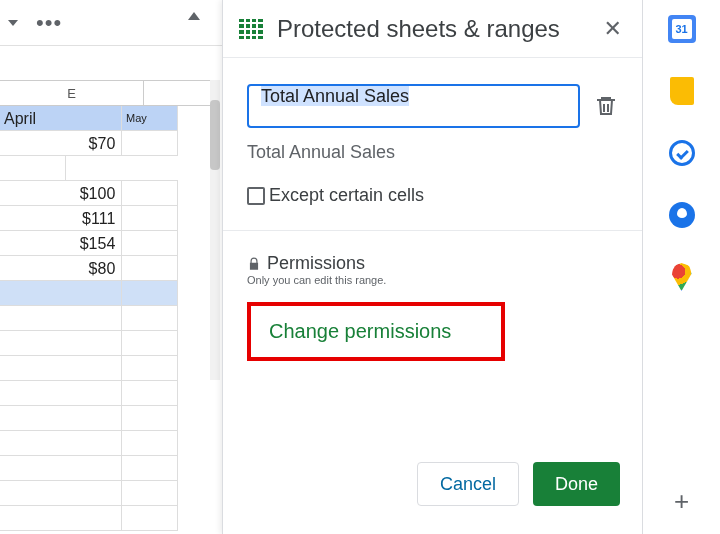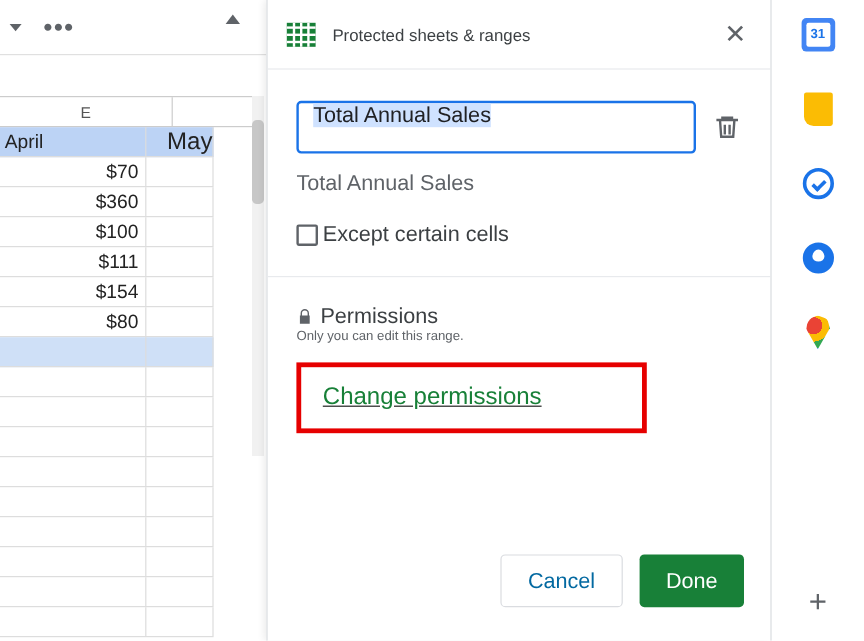--- a/index.html
+++ b/index.html
@@ -26,41 +26,41 @@
 .row.hlabel .c1 { text-align: left; padding-left: 4px; }
 .row.selbg { background: #cfe0f7 !important; }
 .headerrow { background: #bcd3f5; }
 
 .panel { position: absolute; left: 222px; top: 0; width: 420px; height: 534px; background: #fff; border-left: 1px solid #dadce0; box-shadow: -2px 0 6px rgba(0,0,0,0.08); }
 .panel-h { height: 58px; display: flex; align-items: center; padding: 0 16px; border-bottom: 1px solid #e8eaed; }
 .sheets-ic { width: 24px; height: 20px; background: #188038; position: relative; margin-right: 14px; }
 .sheets-ic::before, .sheets-ic::after { content: ""; position: absolute; background: #fff; }
 .sheets-ic::before { left: 11px; top: 0; width: 2px; height: 20px; box-shadow: -6px 0 #fff, 6px 0 #fff; }
 .sheets-ic::after { left: 0; top: 9px; width: 24px; height: 2px; box-shadow: 0 -6px #fff, 0 6px #fff; }
-.panel-title { font-size: 14px; color: #3c4043; flex: 1; }
+.panel-title { font-size: 24px; color: #3c4043; flex: 1; }
 .close-x { font-size: 22px; color: #5f6368; cursor: pointer; padding: 4px; }
 
 .panel-body { padding: 26px 24px 0; }
 .input-row { display: flex; align-items: center; gap: 14px; }
 .desc-input { flex: 1; border: 2px solid #1a73e8; border-radius: 4px; height: 44px; padding: 0 12px; font-size: 18px; color: #202124; outline: none; }
 .desc-input .seltxt { background: #cfe2ff; }
 .trash-ic { width: 24px; height: 24px; color: #5f6368; cursor: pointer; }
 .subname { margin-top: 14px; font-size: 18px; color: #5f6368; }
 .except-row { margin-top: 22px; display: flex; align-items: center; gap: 4px; }
 .chk { width: 18px; height: 18px; border: 2px solid #5f6368; border-radius: 2px; cursor: pointer; }
 .except-lbl { font-size: 18px; color: #3c4043; }
 
 .divider { height: 1px; background: #e8eaed; margin: 24px -24px 0; }
 .perm-sec { padding-top: 22px; }
 .perm-h { display: flex; align-items: center; gap: 6px; }
 .lock-ic { width: 14px; height: 14px; }
 .perm-title { font-size: 18px; color: #3c4043; }
 .perm-desc { font-size: 11px; color: #5f6368; margin-top: 0; }
 
-.change-box { margin-top: 16px; border: 4px solid #e60000; padding: 14px 18px; width: 292px; text-decoration: underline; }
+.change-box { margin-top: 16px; border: 4px solid #e60000; padding: 14px 18px; width: 258px; }
 .change-link { color: #188038; font-size: 20px; cursor: pointer; }
 
 .footer-btns { position: absolute; right: 22px; bottom: 28px; display: flex; gap: 14px; }
 .btn { height: 44px; border-radius: 4px; font-size: 18px; display: flex; align-items: center; justify-content: center; cursor: pointer; padding: 0 22px; }
 .btn-cancel { border: 1px solid #dadce0; background: #fff; color: #0369a1; }
 .btn-done { background: #188038; color: #fff; border: none; }
 
 
 .rail { position: absolute; left: 642px; top: 0; width: 78px; height: 534px; border-left: 1px solid #dadce0; background: #fff; display: flex; flex-direction: column; align-items: center; gap: 32px; padding-top: 14px; }
 .rail-ic { width: 30px; height: 30px; display: flex; align-items: center; justify-content: center; cursor: pointer; }
@@ -90,28 +90,27 @@
   <div class="tb-rule"></div>
 
   <div class="col-headers">
     <div class="ch-e">E</div>
     <div class="ch-f"></div>
   </div>
 
   <div class="rows">
     <div class="row hlabel headerrow">
       <div class="c1" style="text-align:left">April</div>
-      <div class="c2" style="text-align:right;padding-left:4px;font-size:20px;line-height:25px">May</div>
+      <div class="c2" style="text-align:left;padding-left:4px;font-size:11px;line-height:25px">May</div>
     </div>
     <div class="row">
         <div class="c1">$70</div>
         <div class="c2"></div>
       </div>
     <div class="row">
-        <div class="c1">$360</div>
         <div class="c2"></div>
       </div>
     <div class="row">
         <div class="c1">$100</div>
         <div class="c2"></div>
       </div>
     <div class="row">
         <div class="c1">$111</div>
         <div class="c2"></div>
       </div>

